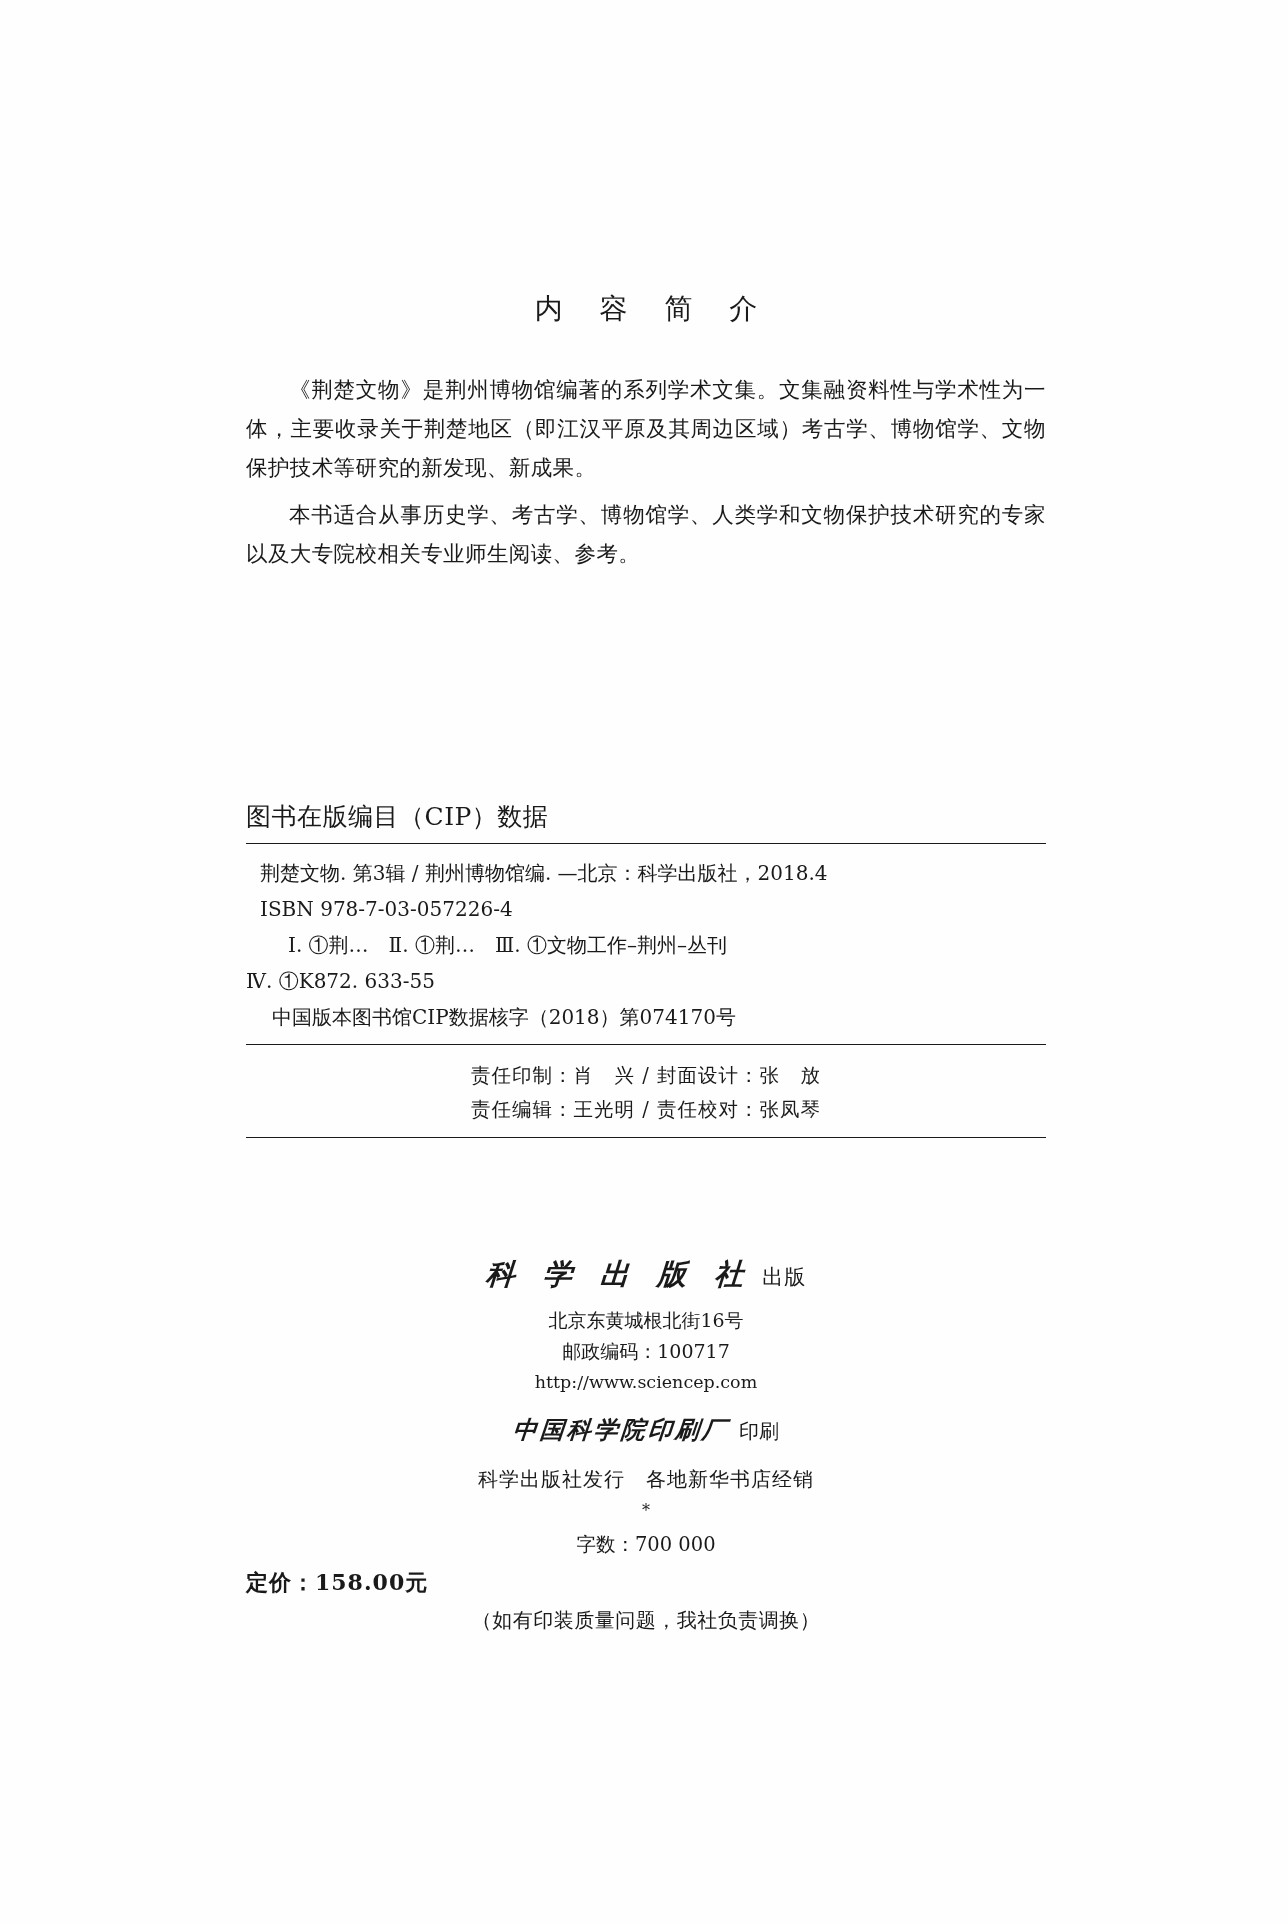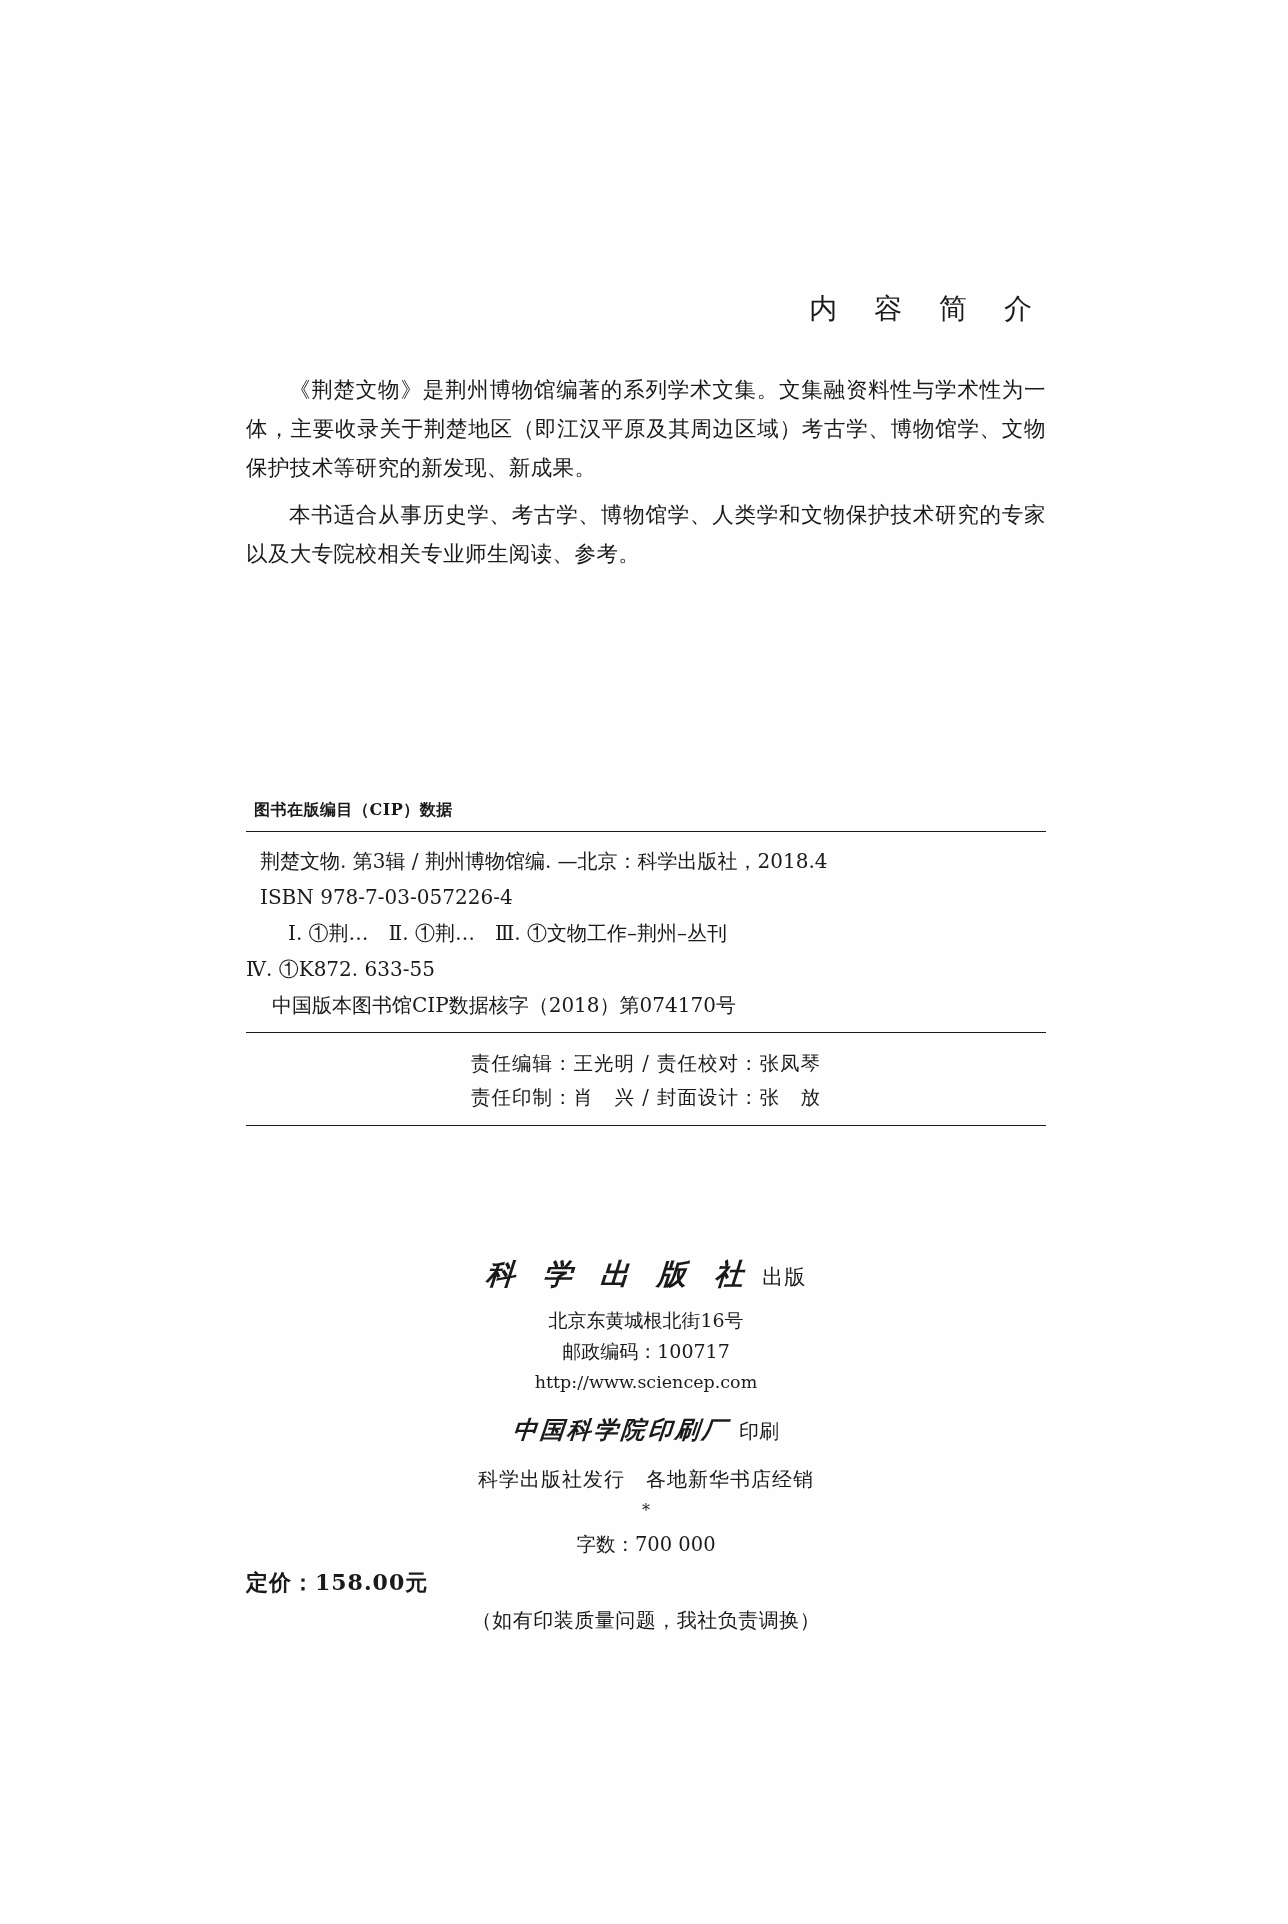--- a/index.html
+++ b/index.html
@@ -23,21 +23,21 @@
     background: #fefefe;
   }
   
   .content {
     position: absolute;
     left: 246px;
     top: 290px;
     width: 800px;
   }
   .section-title {
-    text-align: right;
+    text-align: center;
     font-size: 28px;
     letter-spacing: 14px;
     font-weight: 500;
     margin-bottom: 42px;
     font-family: "DejaVu Serif", "Liberation Serif", serif;
     text-indent: 14px;
   }
   .para {
     font-size: 21.5px;
     line-height: 39px;
@@ -48,23 +48,23 @@
   }
 
   
   .cip {
     position: absolute;
     left: 246px;
     top: 800px;
     width: 800px;
   }
   .cip-heading {
-    font-size: 16px;
-    font-weight: bold;
-    margin: 0 0 10px 8px;
+    font-size: 25px;
+    font-weight: normal;
+    margin: 0 0 10px 0;
     letter-spacing: 0.5px;
   }
   .rule {
     border: 0;
     border-top: 1.6px solid #1a1a1a;
     margin: 0;
   }
   .rule-thin {
     border: 0;
     border-top: 1.1px solid #1a1a1a;
@@ -206,22 +206,22 @@
     <hr class="rule">
     <div class="cip-body">
       <div class="cip-line indent1">荆楚文物. 第3辑 / 荆州博物馆编. —北京：科学出版社，2018.4</div>
       <div class="cip-line indent1">ISBN 978-7-03-057226-4</div>
       <div class="cip-line indent3">Ⅰ. ①荆…　Ⅱ. ①荆…　Ⅲ. ①文物工作–荆州–丛刊</div>
       <div class="cip-line">Ⅳ. ①K872. 633-55</div>
       <div class="cip-line indent2">中国版本图书馆CIP数据核字（2018）第074170号</div>
     </div>
     <hr class="rule-thin">
     <div class="staff">
+      <div class="staff-line">责任印制：肖　兴 / 封面设计：张　放</div>
       <div class="staff-line">责任编辑：王光明 / 责任校对：张凤琴</div>
-      <div class="staff-line">责任印制：肖　兴 / 封面设计：张　放</div>
     </div>
     <hr class="rule">
   </div>
 
   <div class="publisher">
     <div class="pub-name-row">
       <span class="pub-name">科 学 出 版 社</span>
       <span class="pub-suffix">出版</span>
     </div>
     <div class="pub-line">北京东黄城根北街16号</div>

